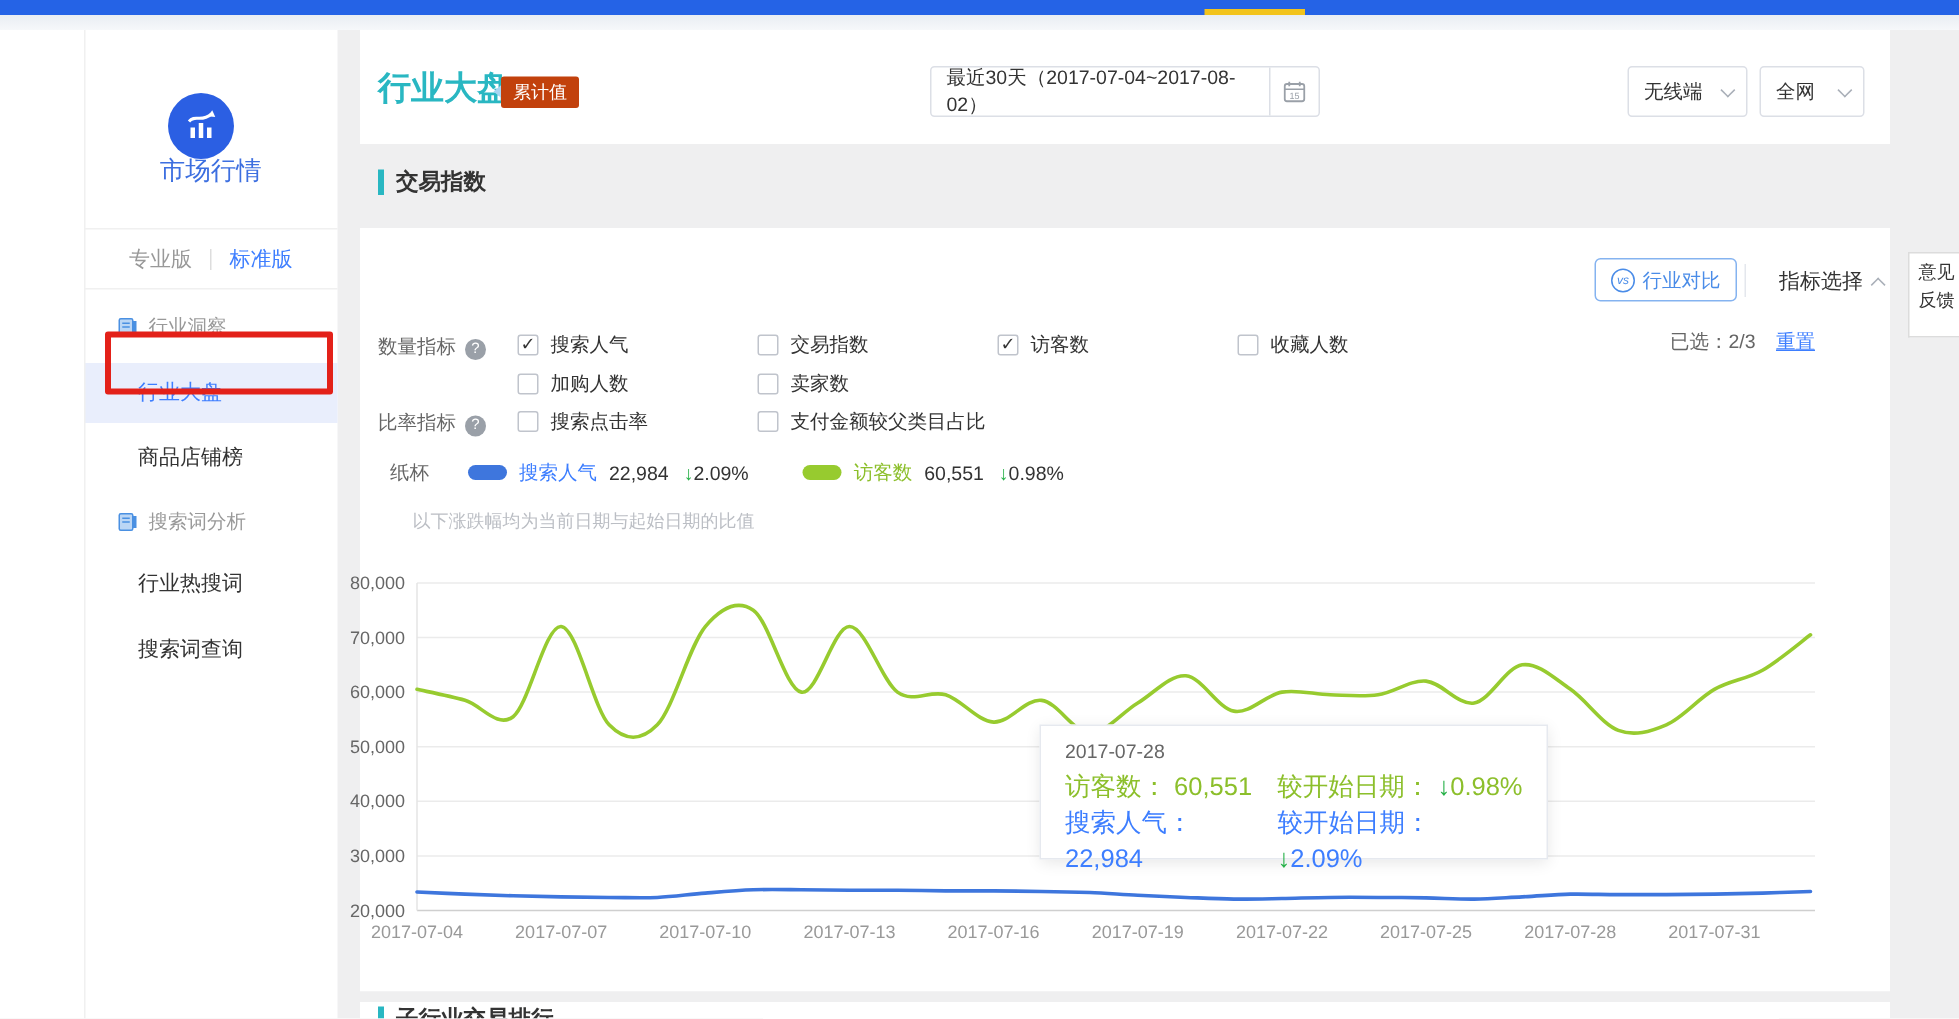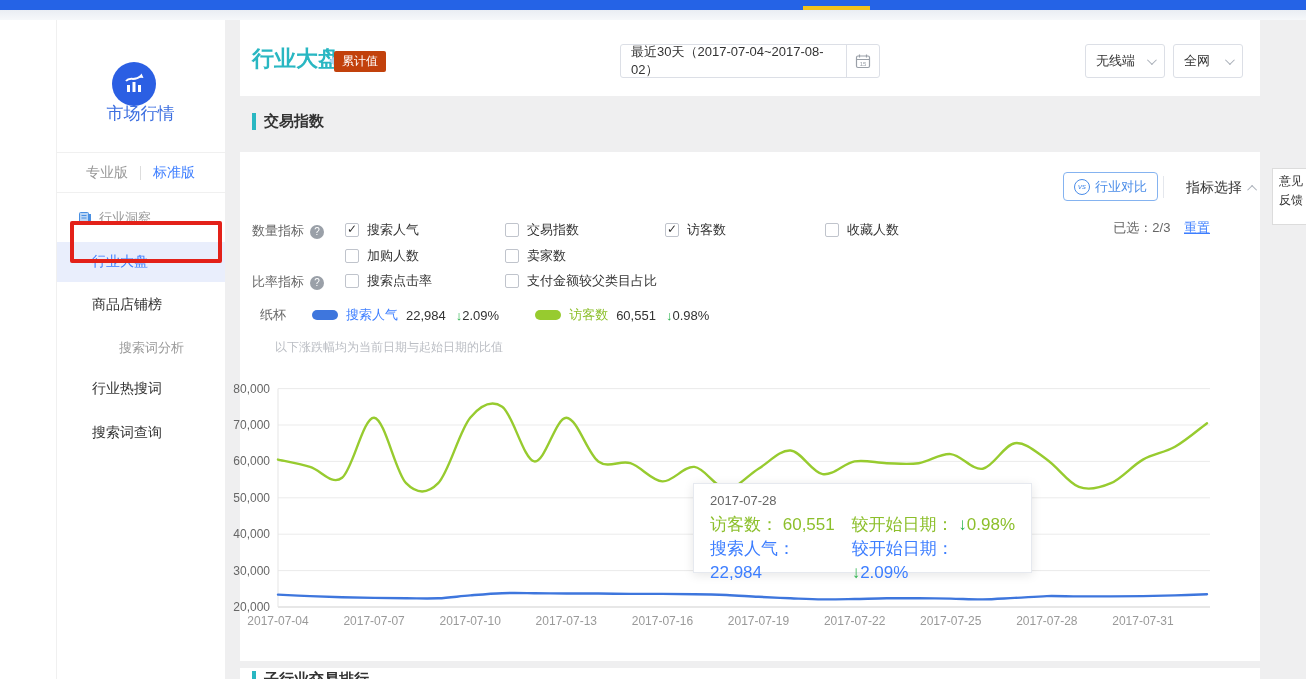--- a/index.html
+++ b/index.html
@@ -135,21 +135,21 @@
 
     <div class="abs active-bar"></div>
     <div class="abs menu-item active-box">
       <span>行业大盘</span>
     </div>
 
     <div class="abs menu-item" style="top:275px;">
       <span>商品店铺榜</span>
     </div>
 
-    <div class="abs menu-section" style="top:319px;flex-direction:column;">
+    <div class="abs menu-section" style="top:319px;">
       <svg width="14" height="14" viewBox="0 0 14 14">
         <rect x="1.5" y="1.5" width="9" height="11" rx="1" fill="#BBD6F5" stroke="#4A90E2"></rect>
         <rect x="10.5" y="3" width="2.5" height="8" fill="#4A90E2"></rect>
         <line x1="3.5" y1="4.5" x2="8.5" y2="4.5" stroke="#4A90E2"></line>
         <line x1="3.5" y1="7" x2="8.5" y2="7" stroke="#4A90E2"></line>
       </svg>
       <span>搜索词分析</span>
     </div>
 
     <div class="abs menu-item" style="top:359px;">

